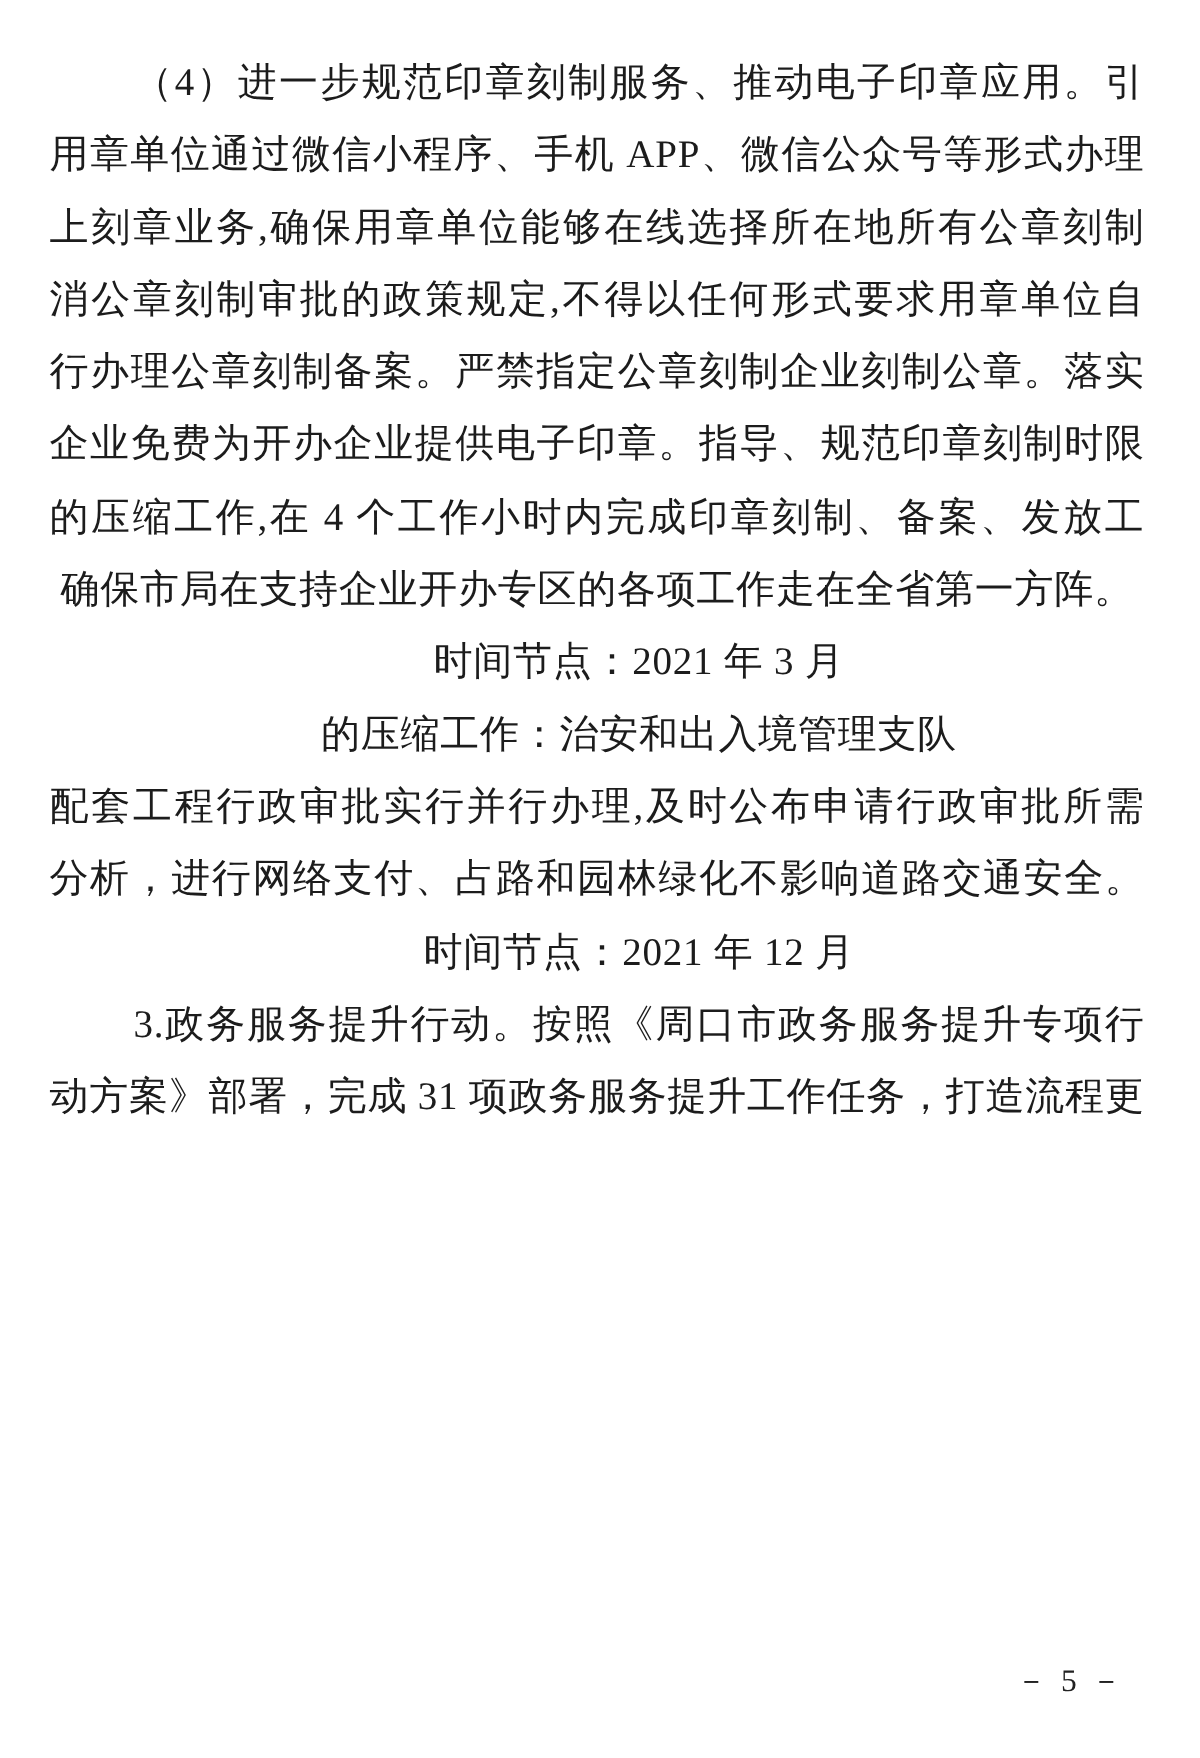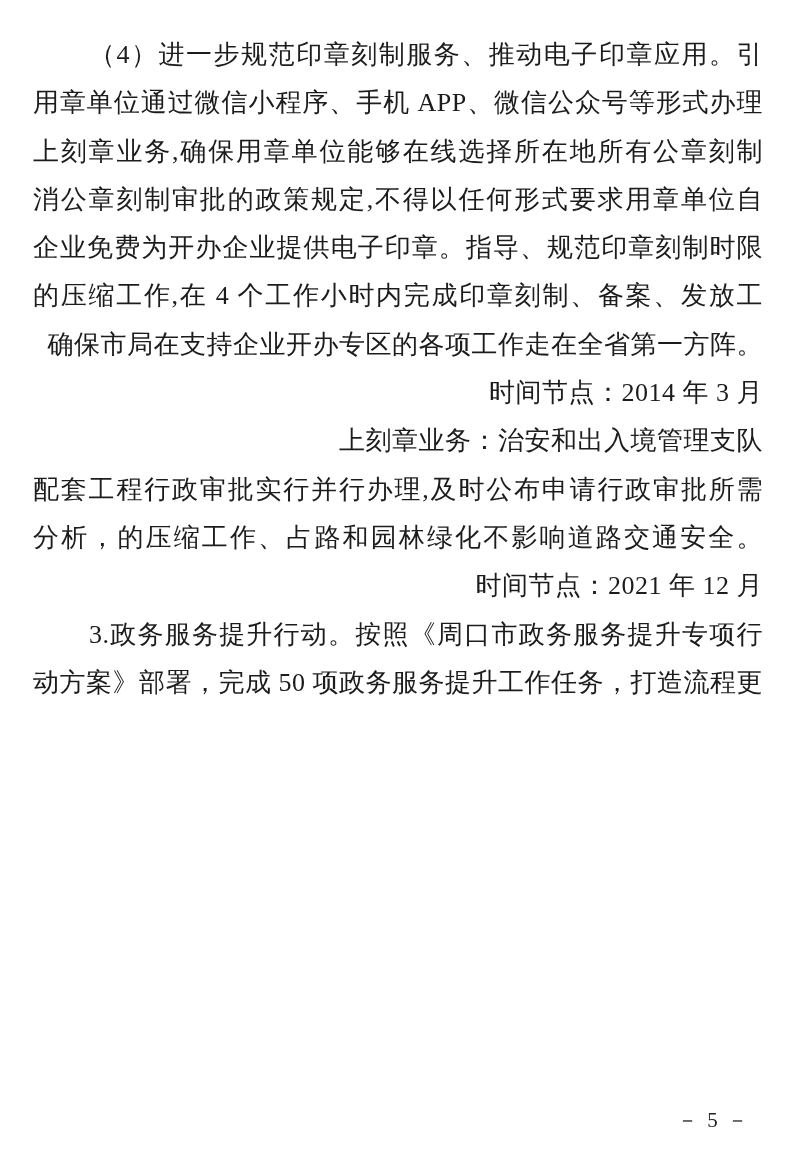--- a/index.html
+++ b/index.html
@@ -21,21 +21,21 @@
     left: 33px;
     top: 31px;
     width: 730px;
   }
   .line {
     height: 48.3px;
     line-height: 48.3px;
     font-size: 26px;
     letter-spacing: 0.5px;
     overflow: hidden;
-    text-align: right;
+    text-align: center;
     white-space: nowrap;
   }
   .line.fill {
     white-space: normal;
     text-align: justify;
     text-align-last: justify;
   }
   .line.ind {
     text-indent: 56px;
   }
@@ -53,25 +53,26 @@
 </style>
 </head>
 <body>
 
 <div class="page">
   <div class="body-text">
     <div class="line fill ind">（4）进一步规范印章刻制服务、推动电子印章应用。引导</div>
     <div class="line fill">用章单位通过微信小程序、手机 APP、微信公众号等形式办理网</div>
     <div class="line fill">上刻章业务,确保用章单位能够在线选择所在地所有公章刻制</div>
     <div class="line fill">消公章刻制审批的政策规定,不得以任何形式要求用章单位自</div>
+    <div class="line fill">行办理公章刻制备案。严禁指定公章刻制企业刻制公章。落实</div>
     <div class="line fill">企业免费为开办企业提供电子印章。指导、规范印章刻制时限</div>
     <div class="line fill">的压缩工作,在 4 个工作小时内完成印章刻制、备案、发放工作,</div>
     <div class="line">确保市局在支持企业开办专区的各项工作走在全省第一方阵。</div>
-    <div class="line ind">时间节点：2014 年 3 月</div>
-    <div class="line ind">上刻章业务：治安和出入境管理支队</div>
+    <div class="line ind">时间节点：2021 年 3 月</div>
+    <div class="line ind">的压缩工作：治安和出入境管理支队</div>
     <div class="line fill">配套工程行政审批实行并行办理,及时公布申请行政审批所需</div>
-    <div class="line fill">分析，的压缩工作、占路和园林绿化不影响道路交通安全。</div>
+    <div class="line fill">分析，进行网络支付、占路和园林绿化不影响道路交通安全。</div>
     <div class="line ind">时间节点：2021 年 12 月</div>
     <div class="line fill ind">3.政务服务提升行动。按照《周口市政务服务提升专项行</div>
-    <div class="line fill">动方案》部署，完成 50 项政务服务提升工作任务，打造流程更</div>
+    <div class="line fill">动方案》部署，完成 31 项政务服务提升工作任务，打造流程更</div>
   </div>
   <div class="footer">－ 5 －</div>
 </div>
 
 </body></html>

